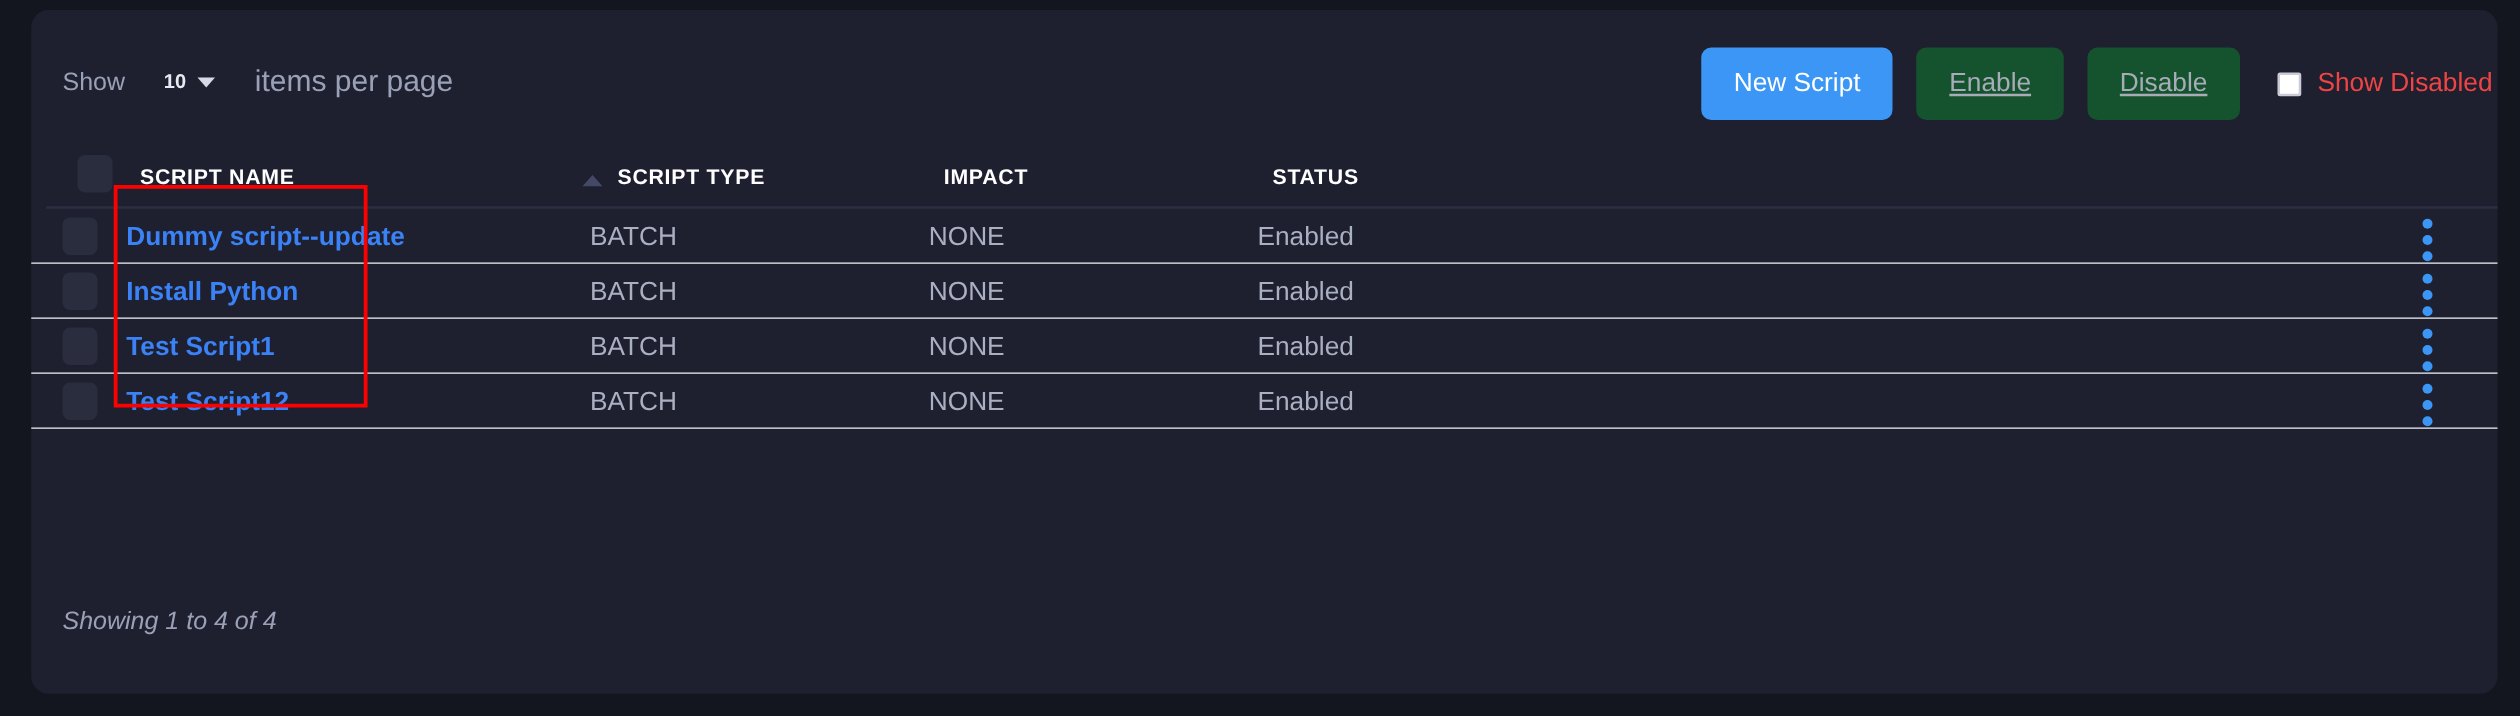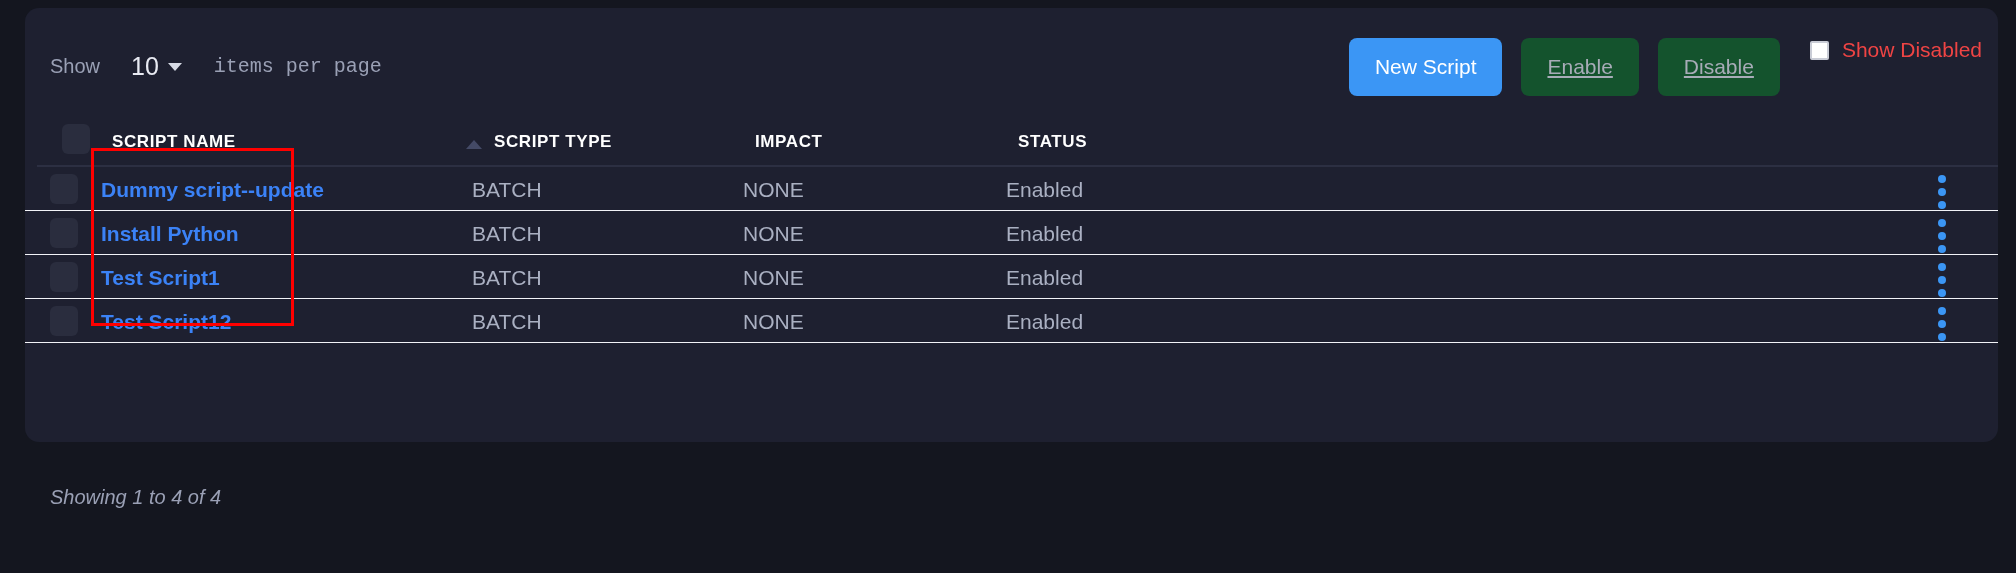--- a/index.html
+++ b/index.html
@@ -17,21 +17,21 @@
     position: relative;
     width: 2016px;
     height: 573px;
     background: #14161f;
   }
   .card {
     position: absolute;
     left: 25px;
     top: 8px;
     width: 1973px;
-    height: 434px;
+    height: 547px;
     background: #1e2030;
     border-radius: 14px;
     box-sizing: border-box;
   }
 
   
   .toolbar {
     position: absolute;
     left: 0; top: 0;
     width: 100%;
@@ -48,28 +48,28 @@
     font-size: 20px;
   }
   .show-label { color: #9aa0b5; font-size: 20px; }
   .page-size-select {
     display: flex;
     align-items: center;
     gap: 9px;
     margin-left: 31px;
     cursor: pointer;
   }
-  .page-size-value { color: #e8eaf2; font-size: 25px; font-weight: 400; }
+  .page-size-value { color: #e8eaf2; font-size: 16px; font-weight: 700; }
   .caret-down {
     width: 0; height: 0;
     border-left: 7px solid transparent;
     border-right: 7px solid transparent;
     border-top: 8px solid #d7dae5;
   }
-  .items-label { color: #9aa0b5; font-size: 20px; margin-left: 32px; font-family: Liberation Mono, monospace; }
+  .items-label { color: #9aa0b5; font-size: 24px; margin-left: 32px; }
 
   .search-box {
     position: absolute;
     left: 618px;
     top: 30px;
     width: 372px;
     height: 58px;
     background: #1a1c28;
     border-radius: 9px;
     display: flex;
@@ -80,24 +80,24 @@
     cursor: text;
   }
   .search-icon { flex: 0 0 auto; display:block; }
   .search-placeholder {
     color: #7d8296;
     font-size: 21px;
   }
 
   .btn-group {
     position: absolute;
-    right: 16px;
+    right: 4px;
     top: 30px;
     display: flex;
-    align-items: flex-start;
+    align-items: center;
     gap: 19px;
     padding-left: 37px;
   }
   .btn {
     height: 58px;
     border: none;
     border-radius: 8px;
     font-family: "Liberation Sans", sans-serif;
     font-size: 21px;
     cursor: pointer;

